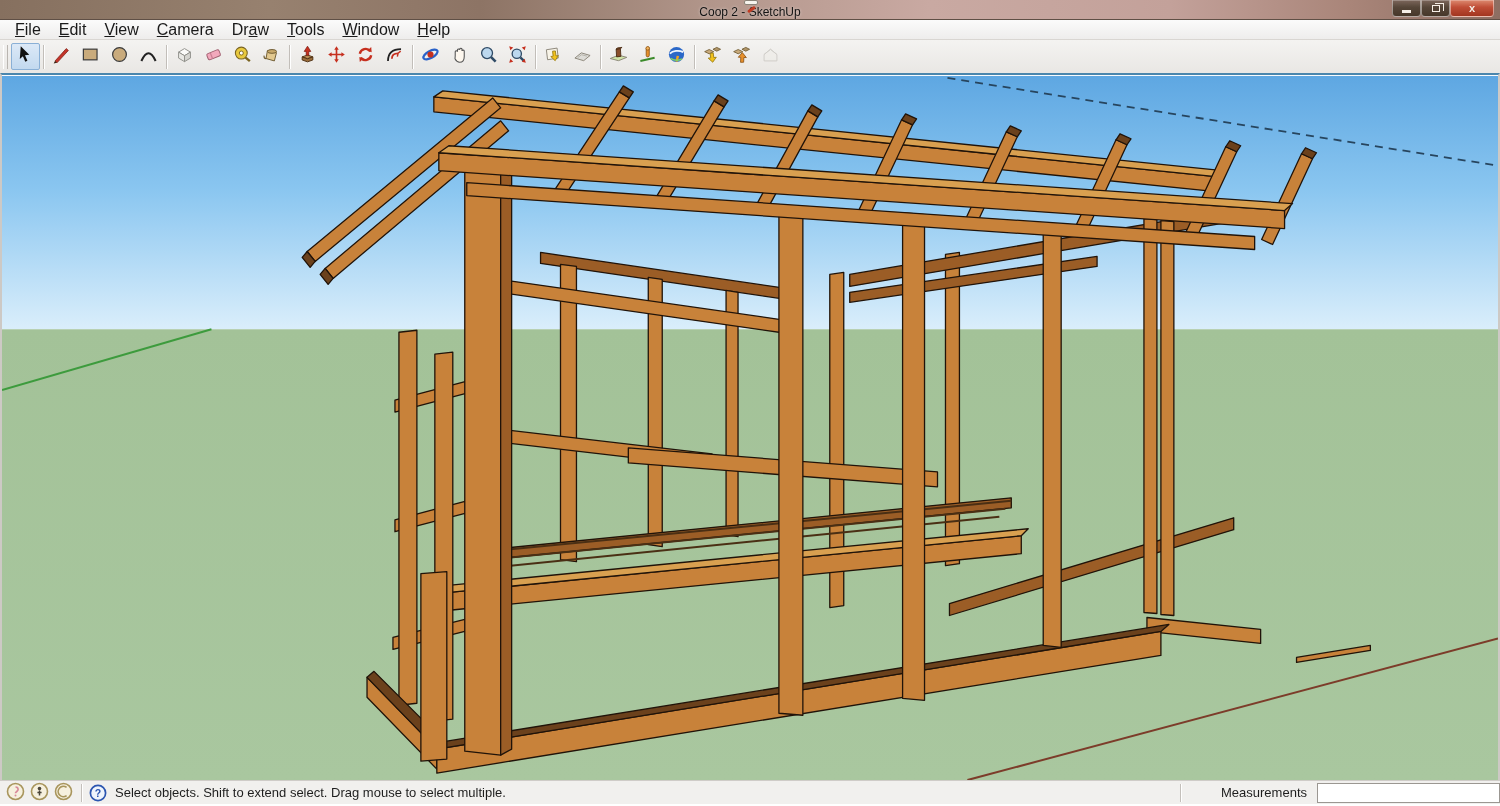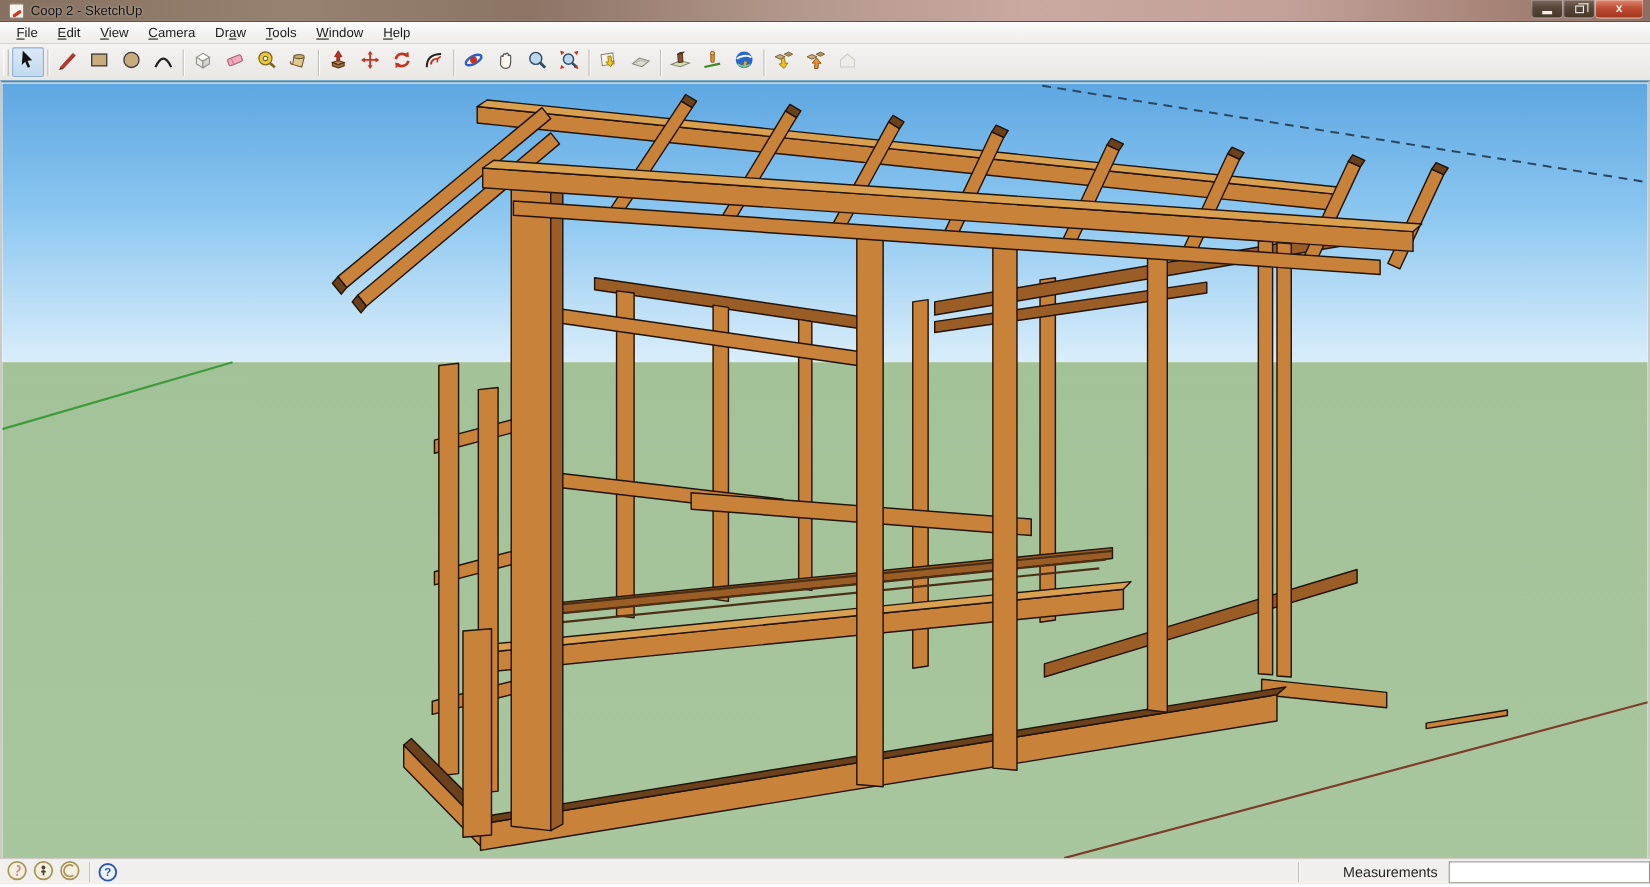--- a/index.html
+++ b/index.html
@@ -2,41 +2,41 @@
 <html style="--wood-face: #c8823a; --wood-shade: #9b5d26; --wood-light: #d9a050; --wood-dark: #6b411c;"><head>
 <meta charset="utf-8">
 <style>
   * { margin:0; padding:0; box-sizing:border-box; }
   html,body { width:1500px; height:806px; overflow:hidden;
     font-family:"Liberation Sans","DejaVu Sans",sans-serif; background:#fff; }
 
   
   .titlebar { height:20px; display:flex; align-items:center; position:relative;
     background:linear-gradient(90deg,#86705f 0%,#97816f 18%,#8d7465 32%,#b3978c 48%,#c9a9a2 62%,#c3a19a 78%,#a98579 90%,#8d6e62 100%);
-    border-bottom:1px solid #5f4f45; }
+    border-bottom:1px solid #5f4f45;flex-direction:column; }
   .titlebar .app-icon { width:14px; height:14px; margin:0 6px 0 8px; background:#f7f4ee;
     border:1px solid #8a8378; border-radius:2px; position:relative; }
   .titlebar .app-icon:before { content:""; position:absolute; left:2px; top:7px; width:9px; height:3px;
     background:#c23b22; transform:rotate(-35deg); border-radius:2px; }
   .title-text { font-size:12px; color:#141414; text-shadow:0 0 3px rgba(255,255,255,.55); }
   .win-buttons { position:absolute; right:6px; top:0; display:flex; }
   .win-btn { height:17px; border:1px solid rgba(255,255,255,.45); border-top:none;
     border-radius:0 0 4px 4px; display:flex; align-items:center; justify-content:center;
     font-size:10px; color:#f4ece4; cursor:default;
     background:linear-gradient(#7d675c,#564639 45%,#463729); box-shadow:inset 0 1px 0 rgba(255,255,255,.25);}
   .win-btn.min,.win-btn.restore { width:29px; }
   .win-btn.close { width:44px; background:linear-gradient(#dd8a70,#c04e37 45%,#a2351f); }
   .glyph-min { width:9px; height:3px; background:#f6efe7; margin-top:6px; }
   .glyph-restore { width:8px; height:7px; border:1px solid #f6efe7; position:relative; background:transparent;}
   .glyph-restore:before { content:""; position:absolute; left:2px; top:-3px; width:8px; height:7px; border:1px solid #f6efe7; border-bottom:none; border-left:none;}
   .glyph-close { font-size:11px; font-weight:bold; line-height:1; }
 
   .menubar { height:20px; background:linear-gradient(#fbfbfb,#eeedec); display:flex; align-items:center;
     padding-left:6px; border-bottom:1px solid #d9d6d2; }
-  .menu-item { font-size:12px; color:#1a1a1a; padding:2px 9px; cursor:default; }
+  .menu-item { font-size:16px; color:#1a1a1a; padding:2px 9px; cursor:default; }
   .menu-item u { text-decoration:underline; }
 
   .toolbar { height:33px; background:linear-gradient(#f4f3f1,#e9e7e4); display:flex; align-items:center;
     padding-left:2px; }
   .grip { width:5px; height:24px; margin:0 3px 0 1px;
     border-left:1px solid #fff; border-right:1px solid #b9b5b0; }
   .tool { width:29px; height:27px; display:flex; align-items:center; justify-content:center;
     border:1px solid transparent; border-radius:2px; cursor:default; }
   .tool svg { width:19px; height:19px; }
   .tool.active { background:linear-gradient(#dce9f7,#c2d9ef); border-color:#8ab0d6; }
@@ -387,18 +387,19 @@
           <path d="M12.6 5.4 A5.2 5.2 0 1 0 12.6 13.6" fill="none" stroke="#a8955c" stroke-width="1.7"></path>
         </svg></span>
     </div>
   <div class="sb-sep"></div>
   <div class="sb-help" id="sb-help">
       <svg viewBox="0 0 18 18">
         <circle cx="9" cy="9" r="7.6" fill="#eef4fc" stroke="#2b55b0" stroke-width="1.7"></circle>
         <text x="9" y="12.6" text-anchor="middle" font-size="10.5" font-weight="bold" fill="#2b55b0" font-family="Liberation Sans,sans-serif">?</text>
       </svg>
     </div>
+  <span class="sb-msg">Select objects. Shift to extend select. Drag mouse to select multiple.</span>
   <div class="sb-right">
     <div class="sb-sep2"></div>
     <span class="meas-label">Measurements</span>
     <input class="meas-input" value="" style="">
   </div>
 </div>
 
 </body></html>

